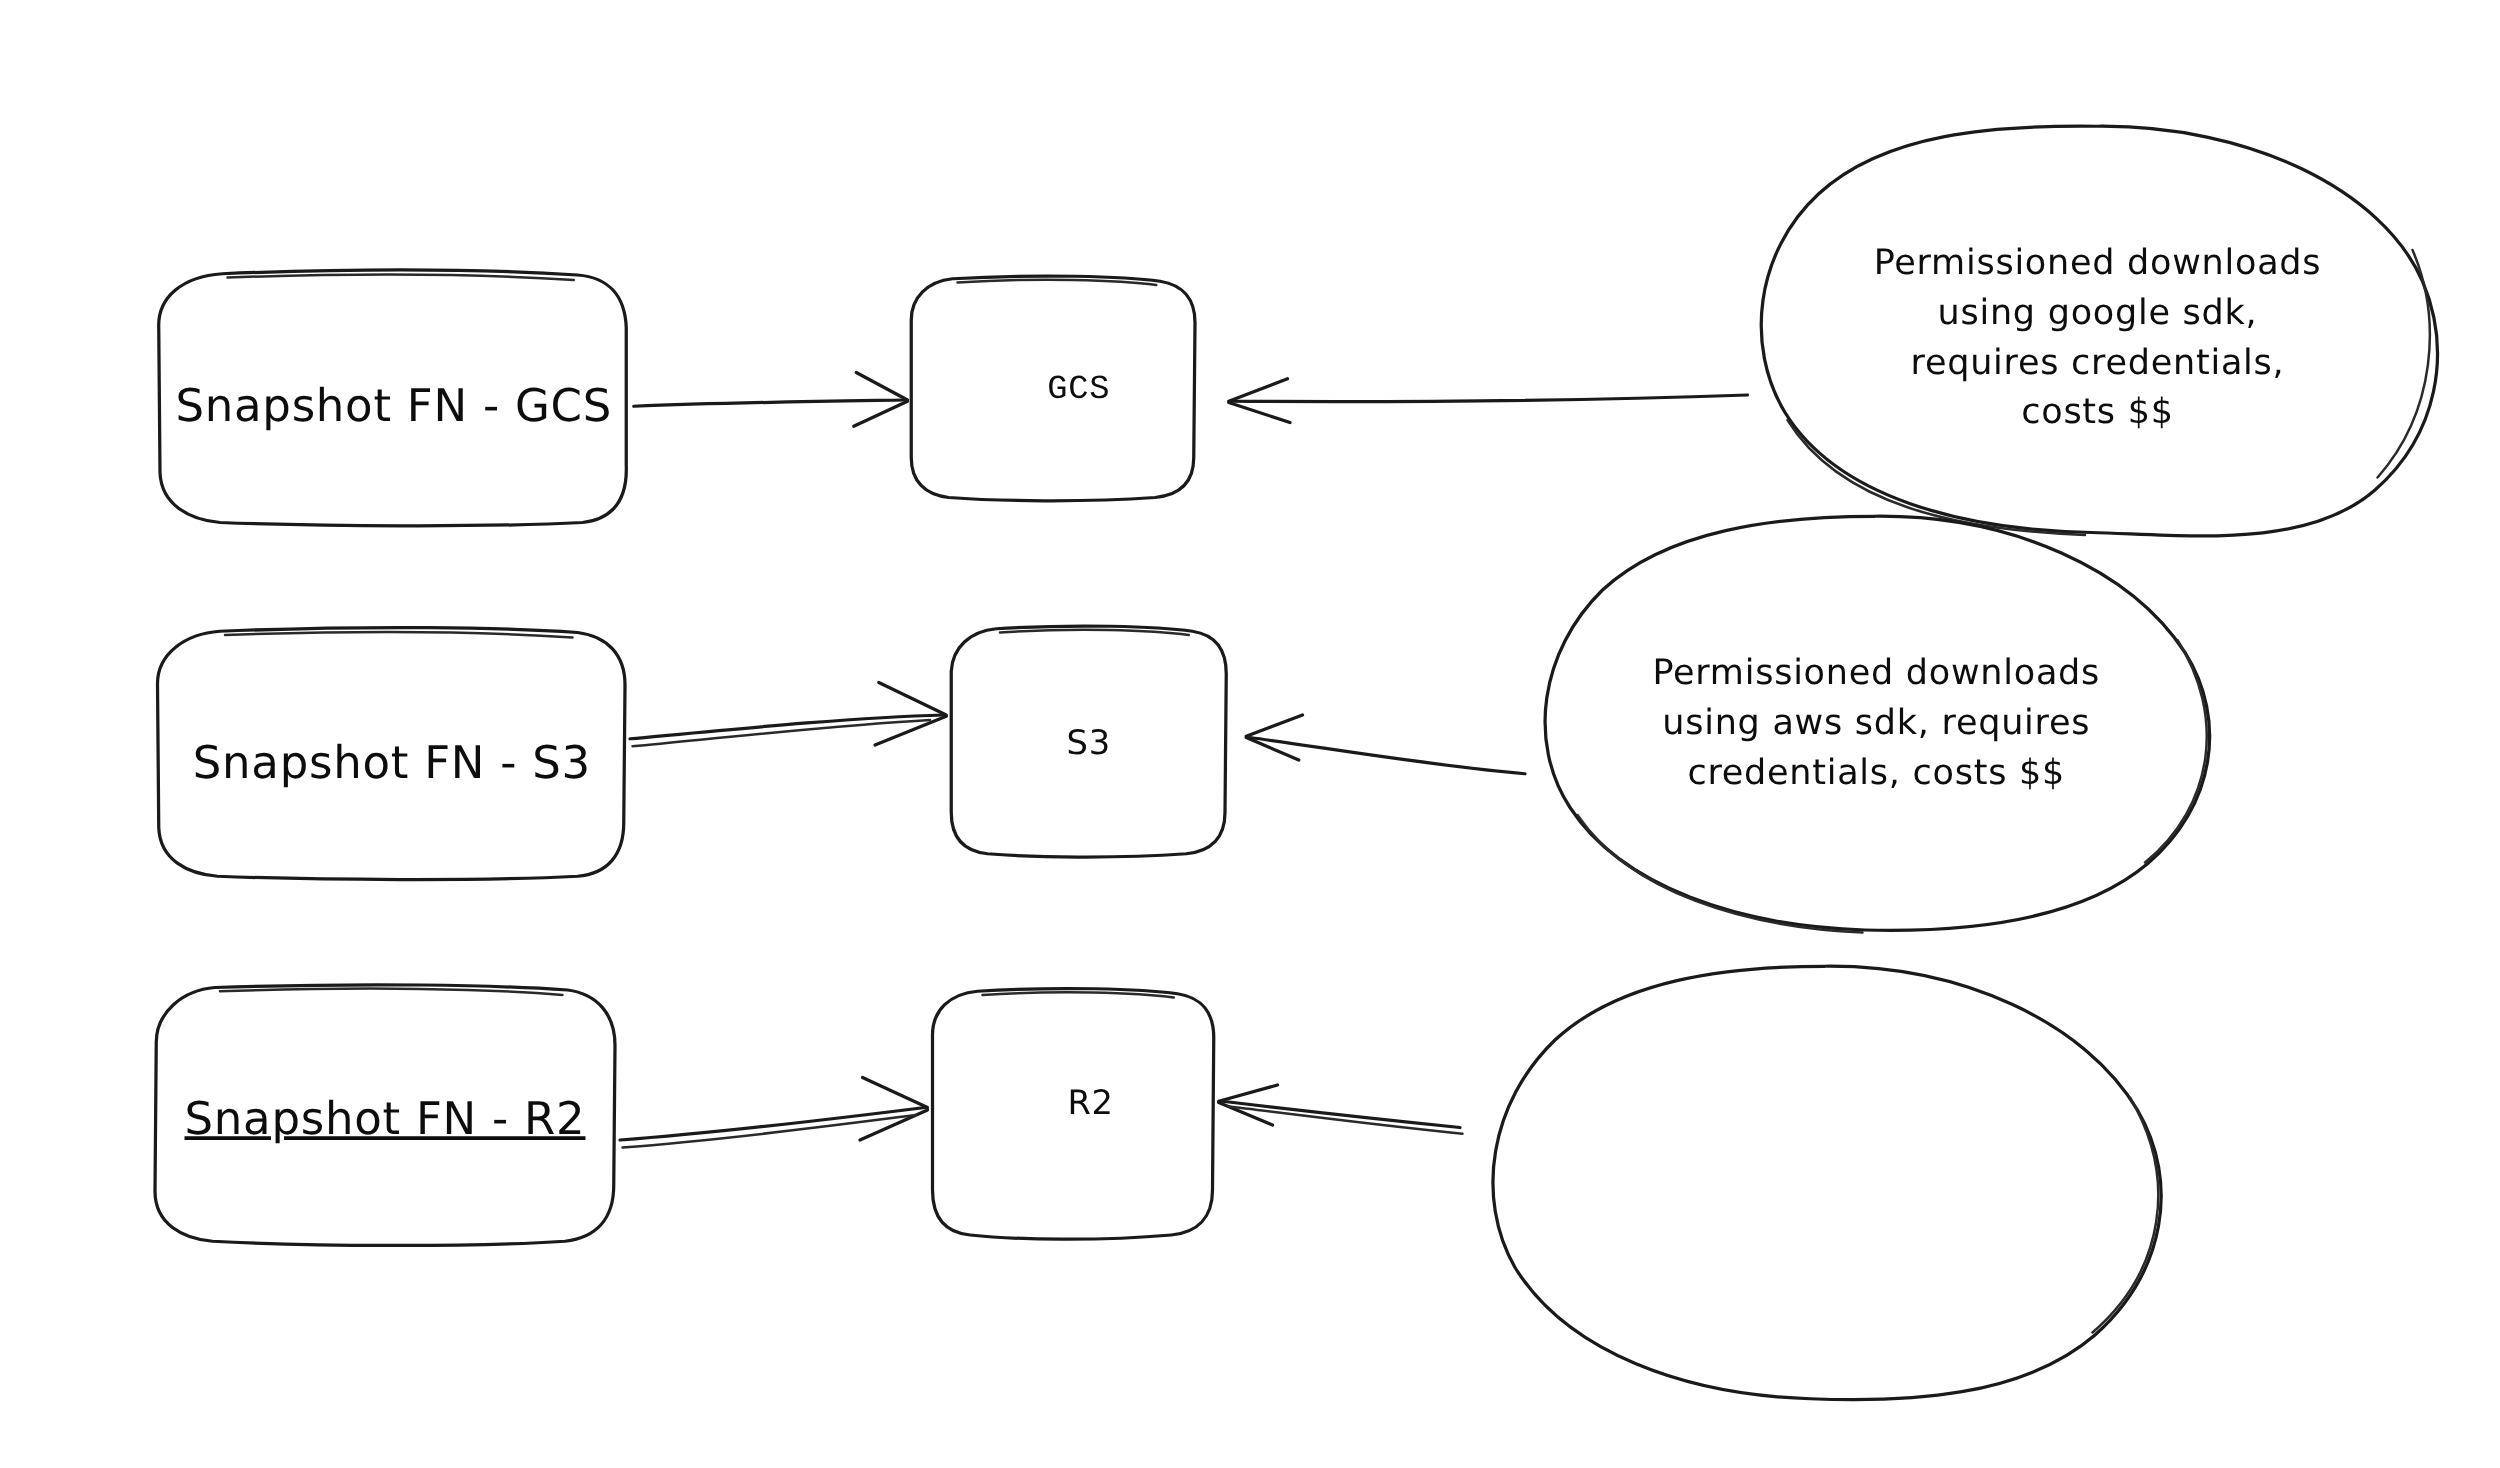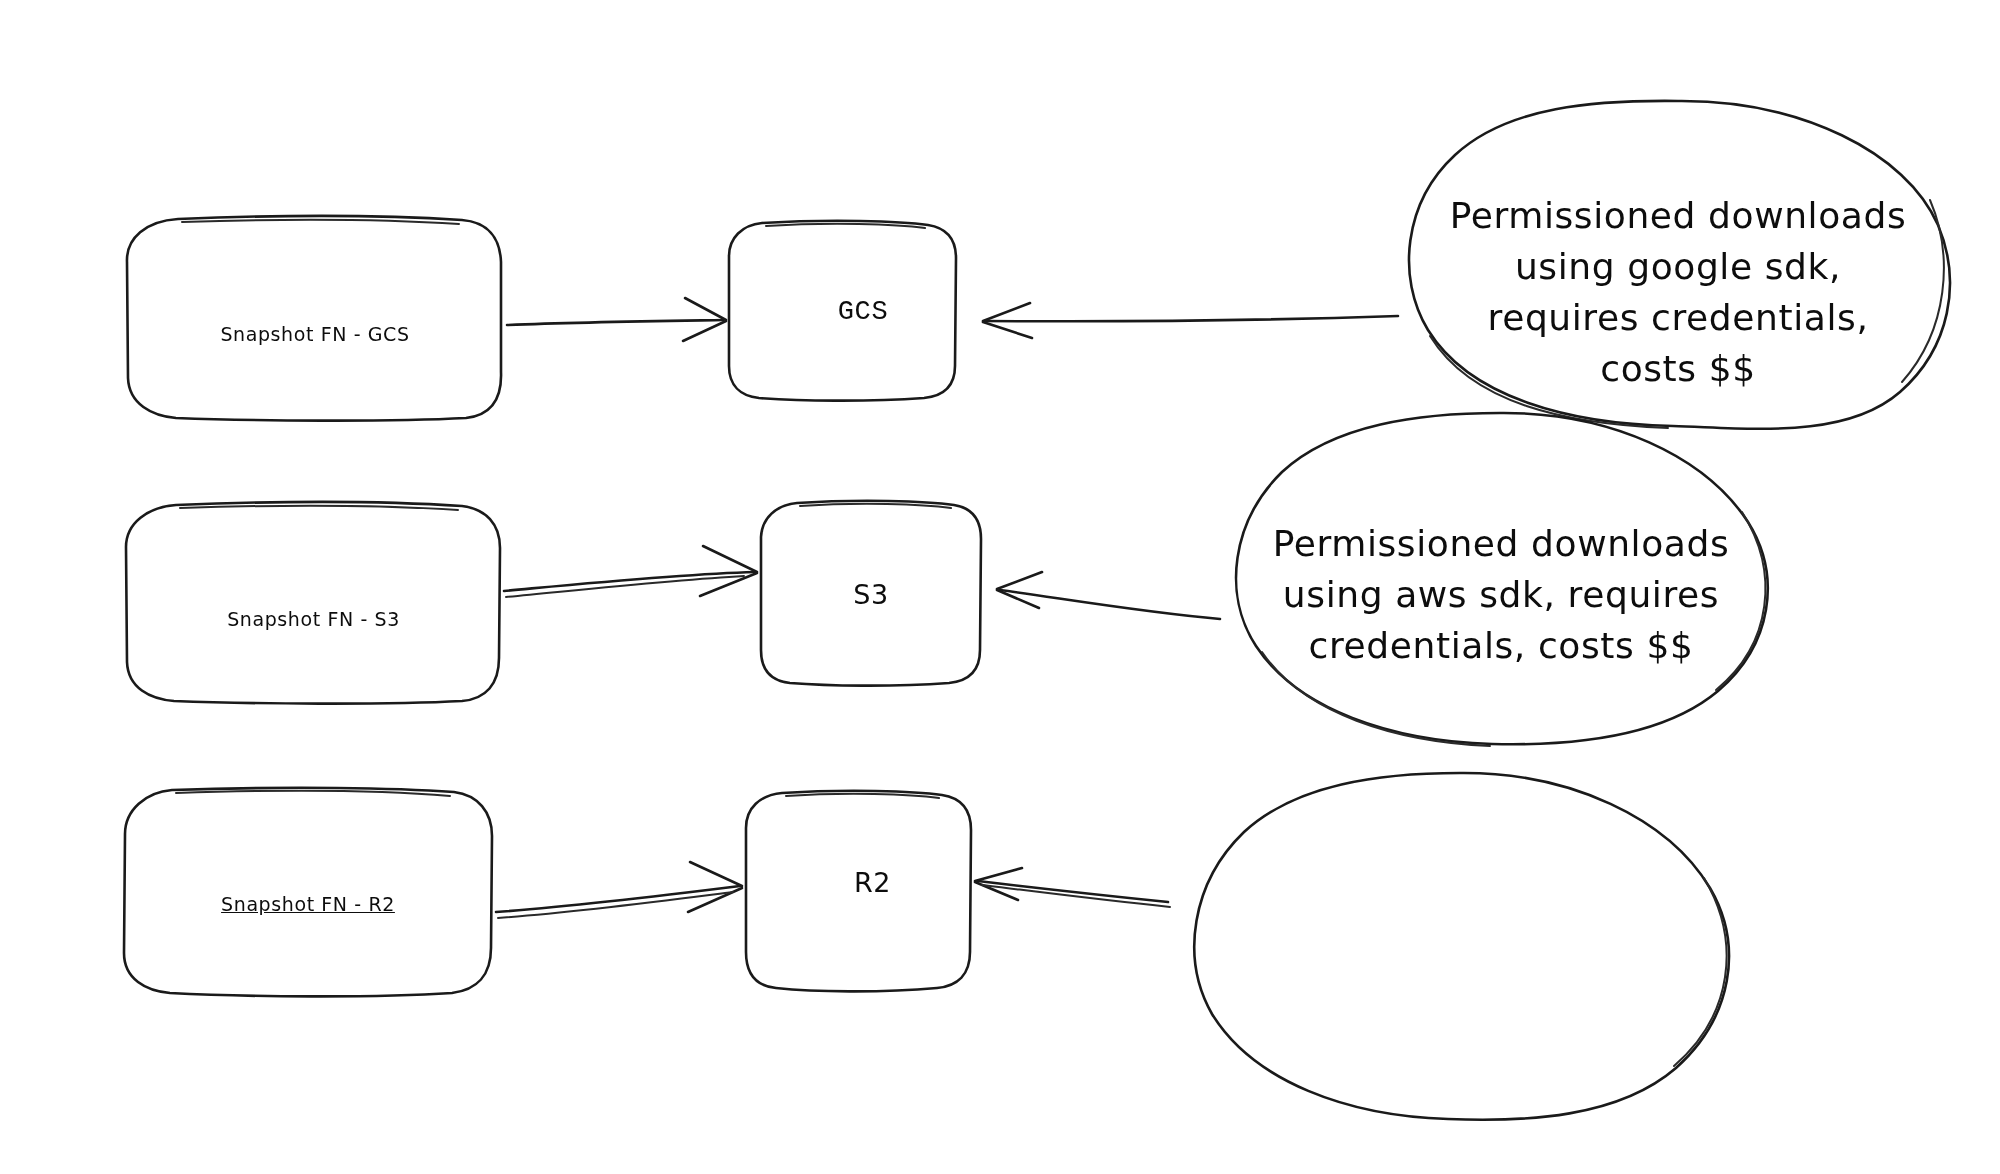--- a/index.html
+++ b/index.html
@@ -42,30 +42,29 @@
   .label {
     position: absolute;
     color: #0d0d0d;
     font-family: "DejaVu Sans", sans-serif;
     text-align: center;
     white-space: pre-line;
     pointer-events: none;
     letter-spacing: 0.6px;
   }
   .label-box {
-    font-size: 19px;
+    font-size: 36px;
     line-height: 1.25;
-    margin-top: 20px;
   }
   .label-target {
     font-size: 27px;
     line-height: 1.25;
   }
   .label-note {
-    font-size: 36px;
+    font-size: 28px;
     line-height: 1.42;
   }
   .hit {
     position: absolute;
     background: transparent;
   }
 </style>
 </head>
 <body>
 

